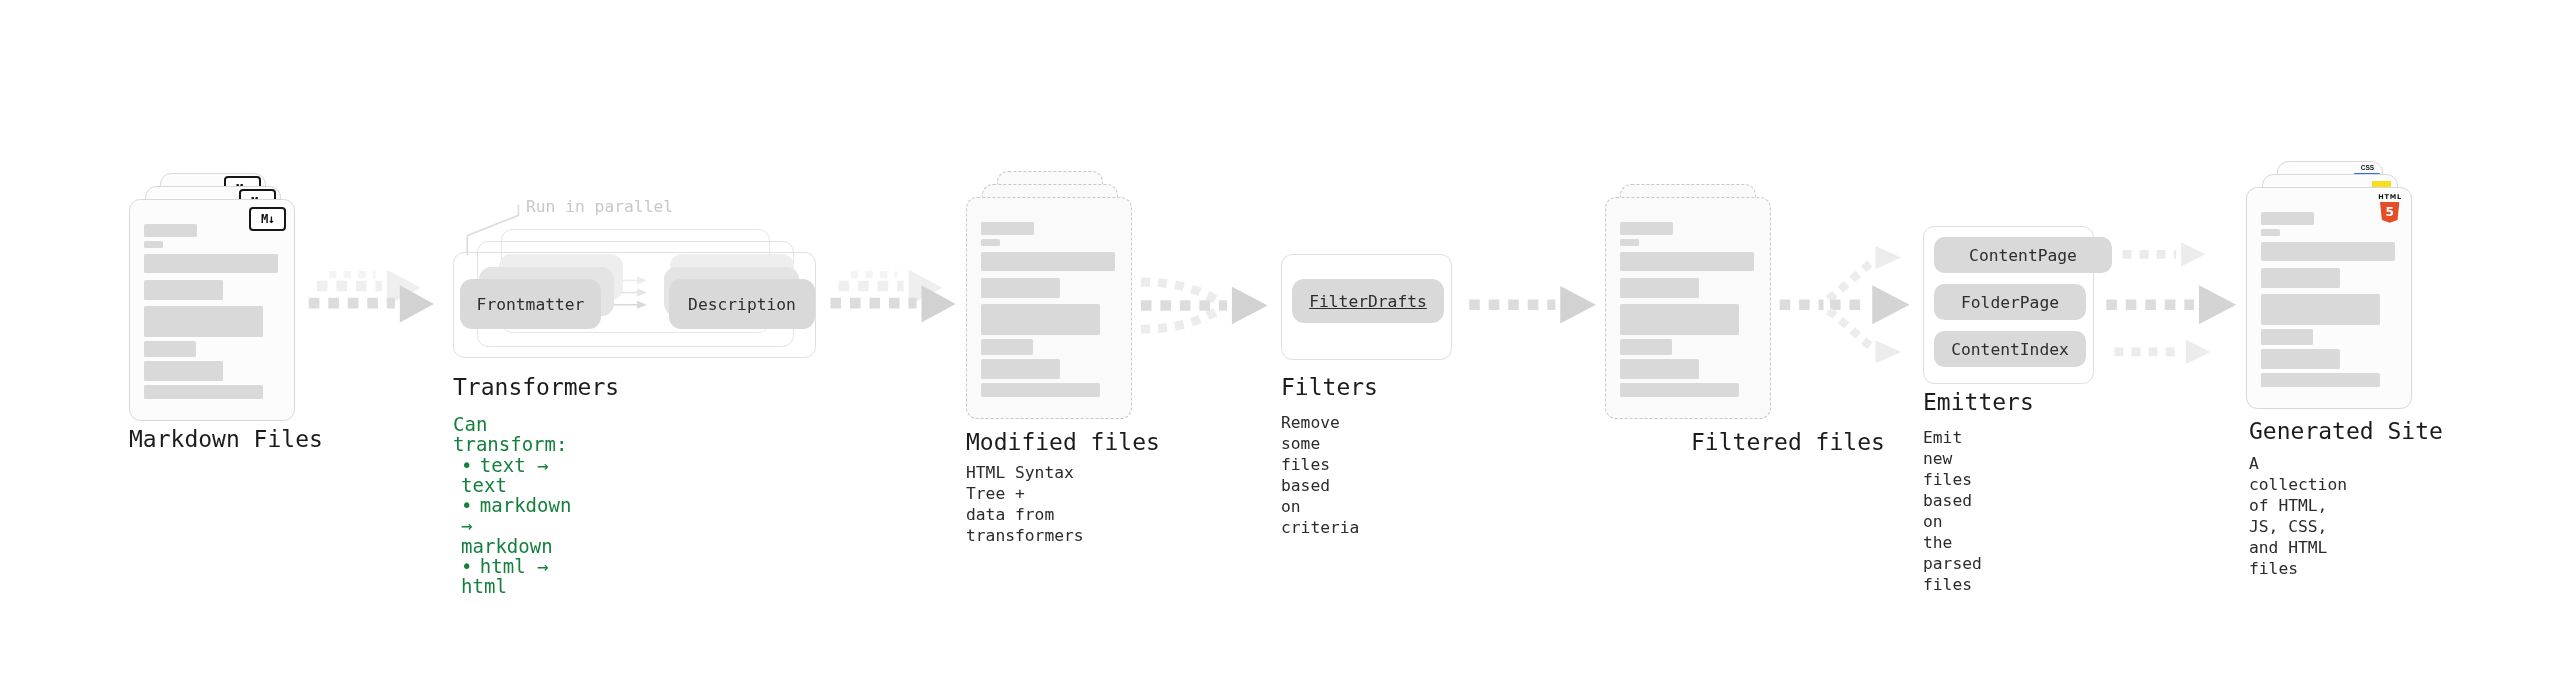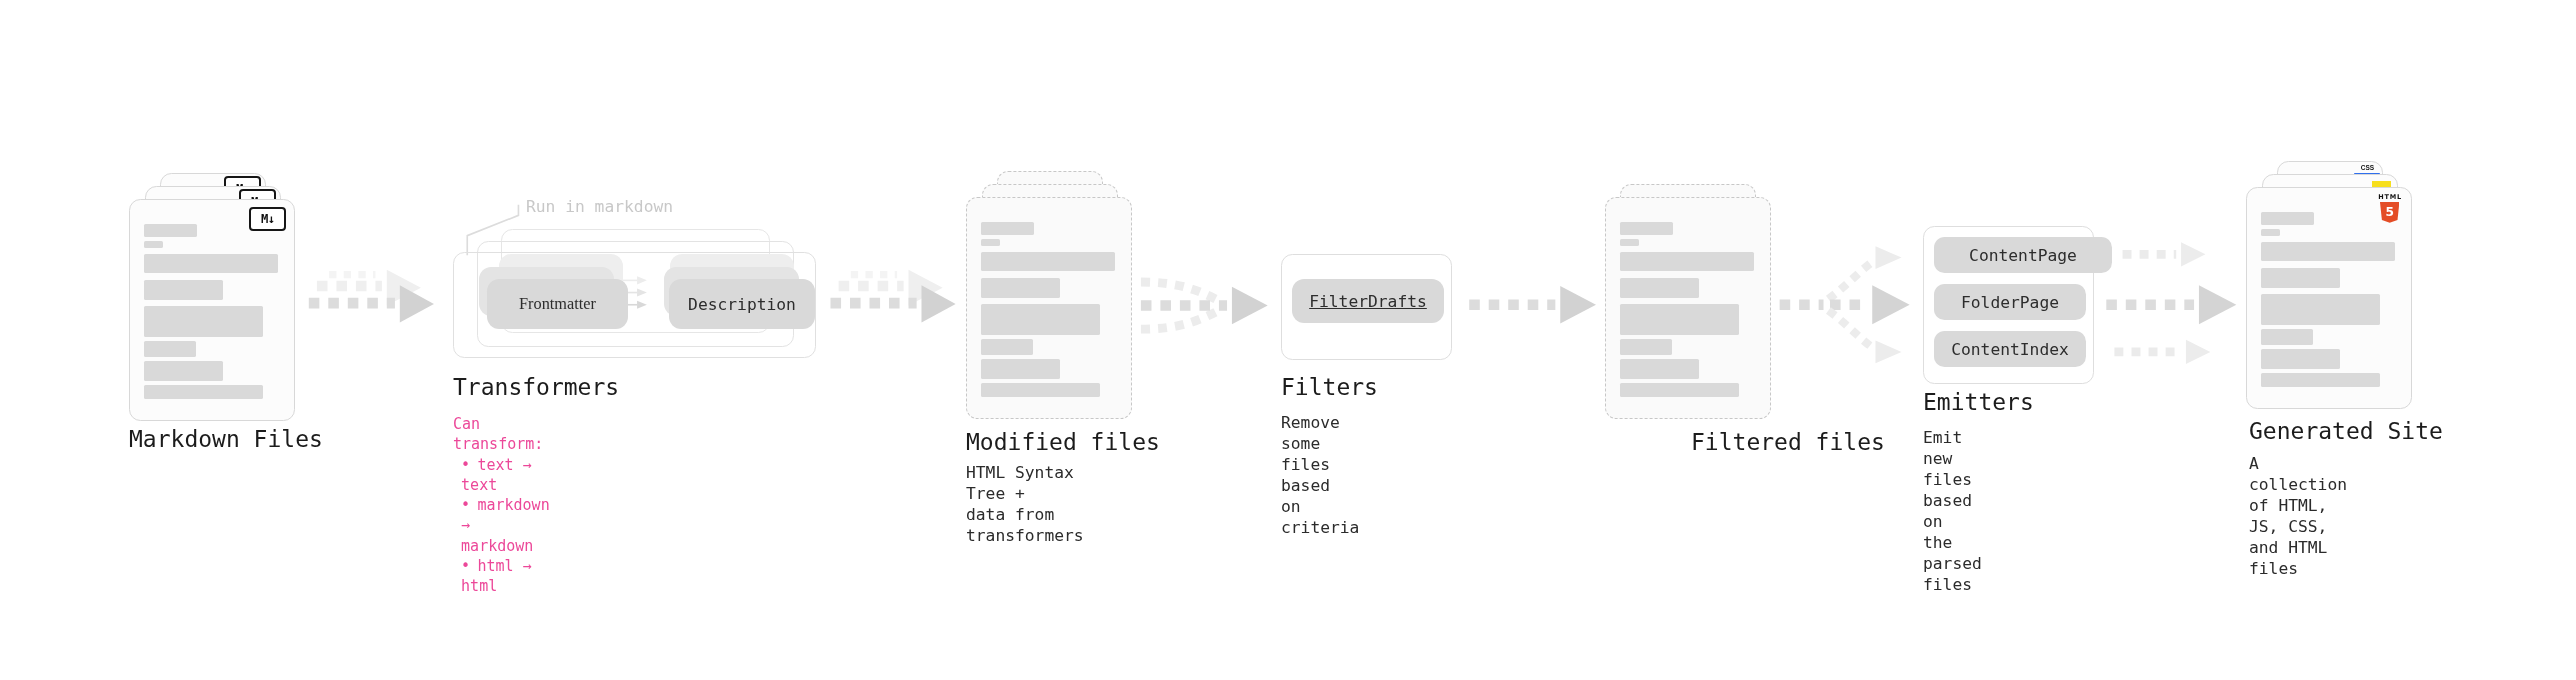--- a/index.html
+++ b/index.html
@@ -51,21 +51,21 @@
   .btn.ghost2 { background:#eeeeee; }
 
   
   .stack-label, .title {
     position:absolute; font-size:23px; line-height:26px; color:#1c1c1c; white-space:nowrap;
   }
   .desc {
     position:absolute; font-size:16.3px; line-height:21px; color:#2b2b2b;
     white-space:pre-line;
   }
-  .desc-list { position:absolute; font-size:15px; line-height:20.3px; color:#ec4899; }
+  .desc-list { position:absolute; font-size:19px; line-height:20.3px; color:#15803d; }
   .bullet-row { padding-left:8.1px; }
   .bullet-glyph { margin-right:7.3px; }
   .callout-text { position:absolute; font-size:16.3px; line-height:19.5px; color:#c8c8c8; white-space:nowrap; }
 </style>
 </head>
 <body>
 
 <div class="canvas">
 
   <svg class="arrows" width="2576" height="681" viewBox="0 0 3170 838" aria-hidden="true">
@@ -157,24 +157,24 @@
   <div class="stage">
     <div class="outline" style="left:501px; top:229px; width:269px; height:104px; border-color:#e6e6e6;"></div>
     <div class="outline" style="left:477px; top:241px; width:317px; height:106px; border-color:#e3e3e3;"></div>
     <div class="outline" style="left:453px; top:252px; width:363px; height:106px; border-color:#e0e0e0;"></div>
 
     <div class="btn ghost2" style="left:499px; top:254px; width:124px; height:46px;"></div>
     <div class="btn ghost1" style="left:479px; top:267px; width:135px; height:49px;"></div>
     <div class="btn ghost2" style="left:670px; top:254px; width:124px; height:46px;"></div>
     <div class="btn ghost1" style="left:664px; top:267px; width:135px; height:49px;"></div>
 
-    <div class="btn" style="left:487px; top:279px; width:141px; height:50px;font-family:Liberation Serif, serif;">Frontmatter</div>
+    <div class="btn" style="left:460px; top:279px; width:141px; height:50px;">Frontmatter</div>
     <div class="btn" style="left:661px; top:279px; width:146px; height:50px;margin-left:8px;">Description</div>
 
-    <div class="callout-text" style="left:526px; top:197px;">Run in markdown</div>
+    <div class="callout-text" style="left:526px; top:197px;">Run in parallel</div>
 
     <div class="title" style="left:453px; top:374px;">Transformers</div>
     <div class="desc-list" style="left:453px; top:414px;">
       <div>Can transform:</div>
       <div class="bullet-row"><span class="bullet-glyph">•</span><span>text → text</span></div>
       <div class="bullet-row"><span class="bullet-glyph">•</span><span>markdown → markdown</span></div>
       <div class="bullet-row"><span class="bullet-glyph">•</span><span>html → html</span></div>
     </div>
   </div>
 

